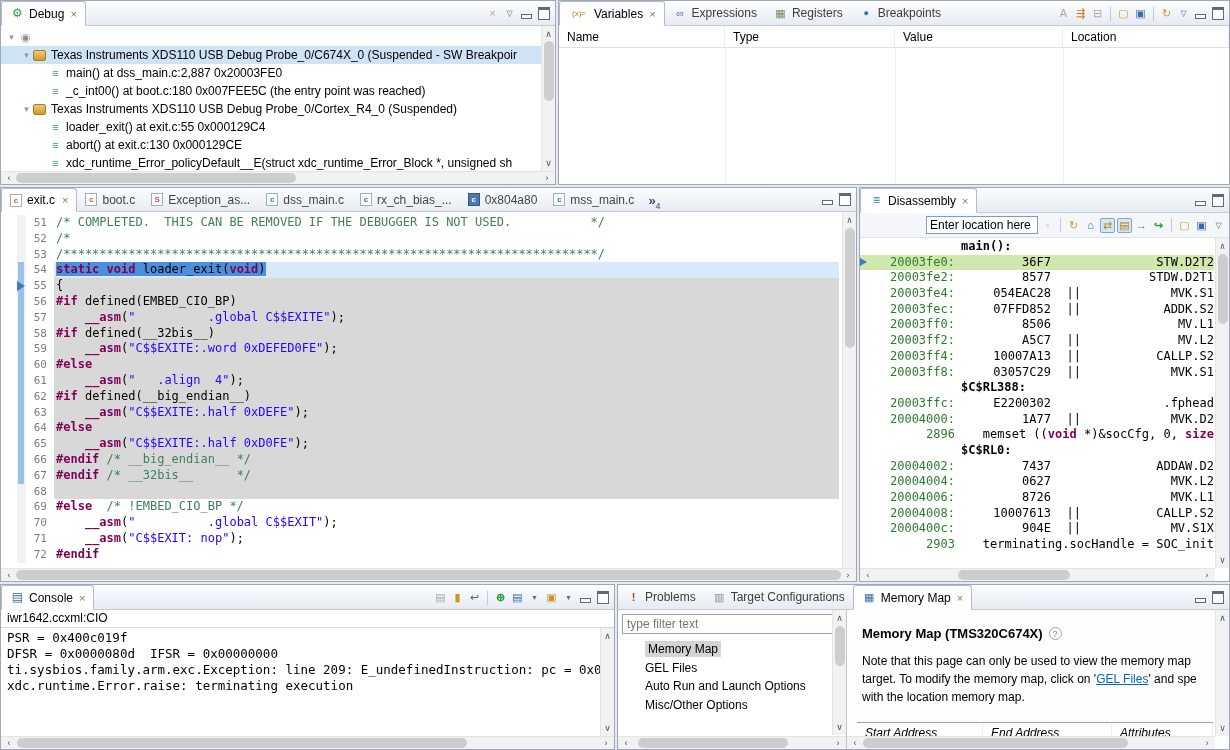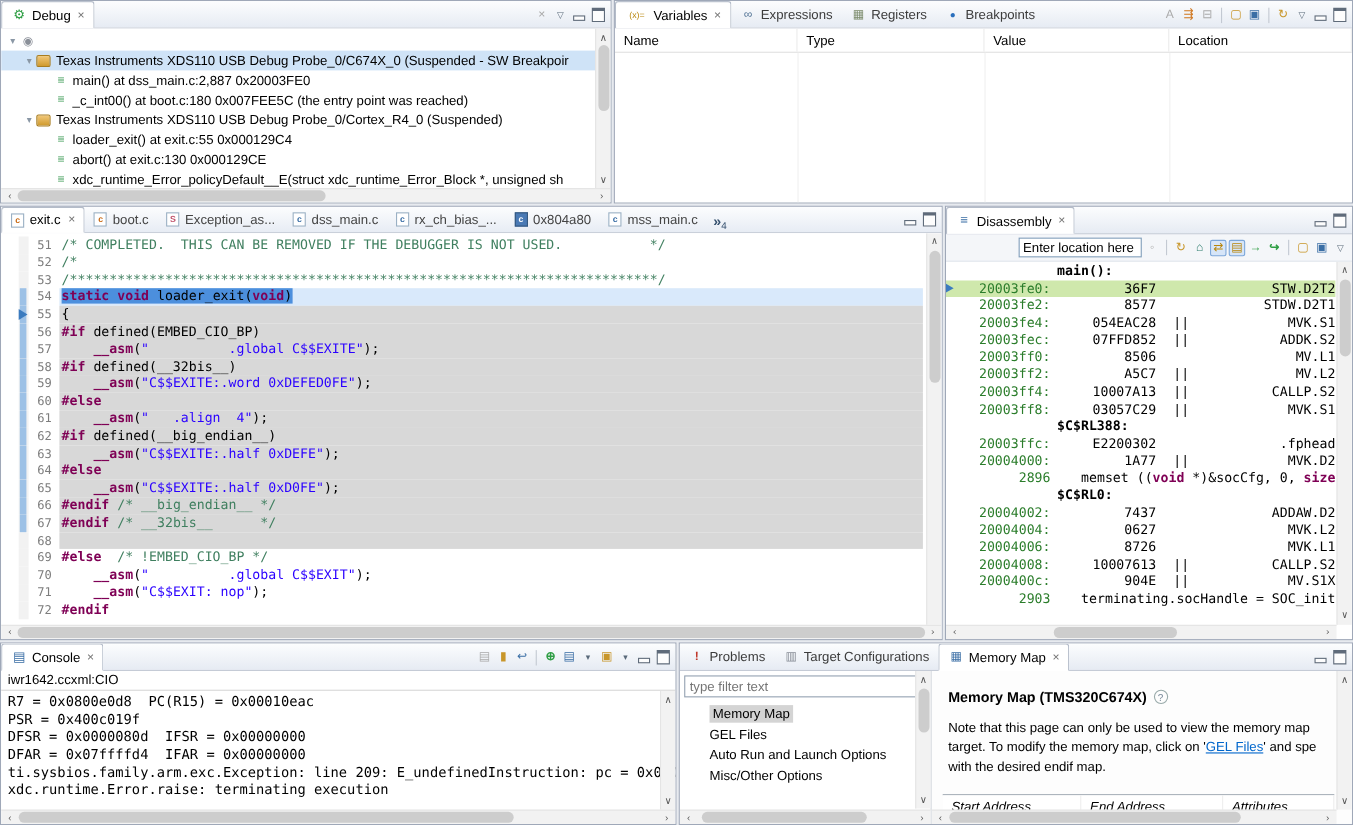--- a/index.html
+++ b/index.html
@@ -399,21 +399,21 @@
           <span class="icon blue">▤</span>
           <span class="icon flat">▾</span>
           <span class="icon gold">▣</span>
           <span class="icon flat">▾</span>
           <span class="icon winmin"></span>
           <span class="icon winmax"></span>
         </div>
     </div>
     <div class="csub">iwr1642.ccxml:CIO</div>
     <div class="cbody">
-      <div class="clines"><div>R7 = 0x0800e0d8  PC(R15) = 0x00010eac</div><div>PSR = 0x400c019f</div><div>DFSR = 0x0000080d  IFSR = 0x00000000</div><div>DFAR = 0x07ffffd4  IFAR = 0x00000000</div><div>ti.sysbios.family.arm.exc.Exception: line 209: E_undefinedInstruction: pc = 0x00010e</div><div>xdc.runtime.Error.raise: terminating execution</div></div>
+      <div class="clines"><div>PSR = 0x400c019f</div><div>DFSR = 0x0000080d  IFSR = 0x00000000</div><div>ti.sysbios.family.arm.exc.Exception: line 209: E_undefinedInstruction: pc = 0x00010e</div><div>xdc.runtime.Error.raise: terminating execution</div></div>
       <div class="sbv" style="bottom:13px;">
         <span class="ar u">∧</span>
         <span class="ar d">∨</span>
       </div>
       <div class="sbh">
         <span class="ar l">‹</span>
         <span class="ar r">›</span>
         <span class="th" style="left:16px;width:450px;"></span>
       </div>
     </div>
@@ -459,21 +459,21 @@
           <span class="ar l">‹</span>
           <span class="ar r">›</span>
           <span class="th" style="left:20px;width:150px;"></span>
         </div>
       </div>
       <div class="mmright">
         <div class="mmhead"><span>Memory Map (TMS320C674X)</span><span class="helpc">?</span></div>
         <div class="mmpara">
             <div><span>Note that this page can only be used to view the memory map</span></div>
             <div><span>target.  To modify the memory map, click on '</span><span class="mmlink">GEL Files</span><span>' and spe</span></div>
-            <div><span>with the desired endif map.</span></div>
+            <div><span>with the location memory map.</span></div>
           </div>
         <div class="mmtable">
           <div class="hrow">
               <div class="hc" style="width: 126px;">Start Address</div>
               <div class="hc" style="width: 129px;">End Address</div>
               <div class="hc" style="flex: 1 1 0%;">Attributes</div>
             </div>
         </div>
         <div class="sbv" style="bottom:13px;">
           <span class="ar u">∧</span>

